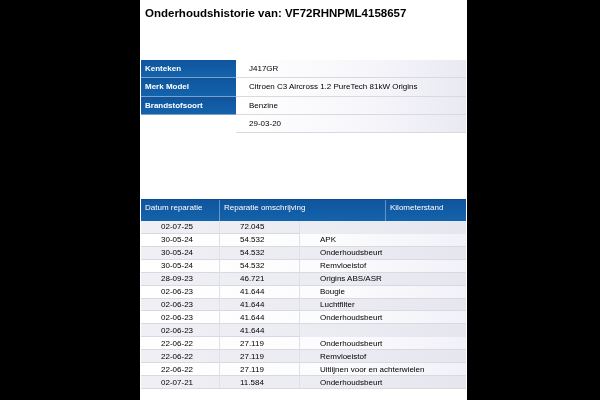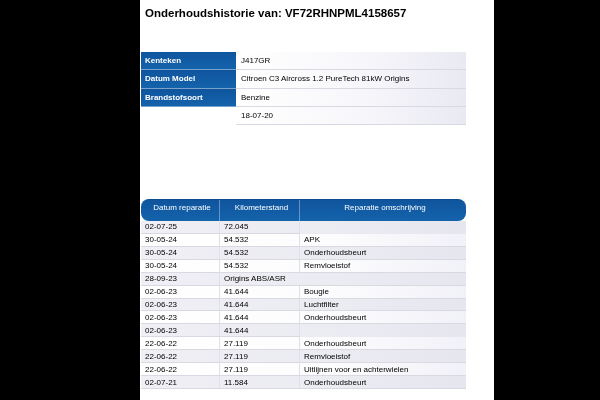--- a/index.html
+++ b/index.html
@@ -2,112 +2,110 @@
 <html style="--header-blue: #1463ab; --header-blue-dark: #0f559e; --row-alt: #ebebf2; --border-light: #d9d9e2; --page-bg: #ffffff; --letterbox: #000000;"><head>
 <meta charset="utf-8">
 <style>
   html,body{
     margin:0;padding:0;width:600px;height:400px;overflow:hidden;
     background:var(--letterbox,#000);
     font-family:"Liberation Sans",sans-serif;
     -webkit-font-smoothing:antialiased;
   }
   .page{
-    position:absolute;left:140px;top:0;width:354px;height:400px;
+    position:absolute;left:140px;top:0;width:327px;height:400px;
     background:var(--page-bg,#fff);
-    text-align:center;
   }
   .title{
     position:absolute;left:5px;top:7px;
     font-size:11.5px;font-weight:bold;color:#000;white-space:nowrap;
   }
   
   .info-table{
-    position:absolute;left:1px;top:52px;width:325px;height:73px;
+    position:absolute;left:1px;top:60px;width:325px;height:73px;
     display:flex;flex-direction:column;
   }
   .info-row{flex:1;display:flex;min-height:0;}
   .info-label{
     width:95px;box-sizing:border-box;
     background:linear-gradient(180deg,var(--header-blue-dark,#0f559e),var(--header-blue,#1463ab));
     color:#fff;font-weight:bold;font-size:8px;
     display:flex;align-items:center;padding-left:4px;
     border-bottom:1px solid rgba(255,255,255,.45);
   }
   .info-row:last-child .info-label{border-bottom:1px solid rgba(255,255,255,.2);margin-top:45px;}
   .info-value{
     flex:1;box-sizing:border-box;font-size:8px;color:#000;
-    display:flex;align-items:center;padding-left:5px;
+    display:flex;align-items:center;padding-left:13px;
     border-bottom:1px solid var(--border-light,#d9d9e2);
     background:linear-gradient(90deg,#ffffff 0%,#f7f7fb 55%,#e9e9f2 100%);
   }
   
   .history-table{position:absolute;left:1px;top:199px;width:325px;}
   .history-header{
     display:flex;height:22px;box-sizing:border-box;
     background:linear-gradient(180deg,var(--header-blue-dark,#0f559e),var(--header-blue,#1463ab));
     border-top:1px solid #0c4c90;
-    border-radius:8px;
   }
   .hcell{
     color:#fff;font-size:8px;box-sizing:border-box;
     padding:3px 0 0 4px;
     border-right:1px solid rgba(255,255,255,.35);
   }
   .hcell:last-child{border-right:none;}
   .c1{width:79px;}
   .c2{width:80px;}
   .c3{flex:1;min-width:0;}
   .history-body{display:flex;flex-direction:column;height:168px;}
   .history-row{
     flex:1;display:flex;min-height:0;
     background:linear-gradient(90deg,#ffffff 0%,#fcfcfe 60%,#f1f1f8 100%);
   }
   .history-row:nth-child(odd){
     background:linear-gradient(90deg,#efeff5 0%,#ebebf2 60%,#e6e6ef 100%);
   }
   .history-row .cell{
     font-size:8px;color:#000;box-sizing:border-box;
-    display:flex;align-items:center;padding-left:4px;
+    display:flex;align-items:center;padding-left:20px;
     border-bottom:1px solid var(--border-light,#d9d9e2);
     white-space:nowrap;overflow:hidden;
   }
   .history-row .cell.c1,.history-row .cell.c2{border-right:1px solid #e0e0ea;}
 </style>
 </head>
 <body>
 
 <div class="page">
 
   <div class="title">Onderhoudshistorie van: VF72RHNPML4158657</div>
 
   <div class="info-table">
     <div class="info-row">
       <div class="info-label">Kenteken</div>
       <div class="info-value">J417GR</div>
     </div>
     <div class="info-row">
-      <div class="info-label">Datum Model</div>
+      <div class="info-label">Merk Model</div>
       <div class="info-value">Citroen C3 Aircross 1.2 PureTech 81kW Origins</div>
     </div>
     <div class="info-row">
       <div class="info-label">Brandstofsoort</div>
       <div class="info-value">Benzine</div>
     </div>
     <div class="info-row">
       <div class="info-label">Datum deel1</div>
-      <div class="info-value">18-07-20</div>
+      <div class="info-value">29-03-20</div>
     </div>
   </div>
 
   <div class="history-table">
     <div class="history-header">
       <div class="hcell c1">Datum reparatie</div>
+      <div class="hcell c3">Reparatie omschrijving</div>
       <div class="hcell c2">Kilometerstand</div>
-      <div class="hcell c3">Reparatie omschrijving</div>
     </div>
     <div class="history-body">
         <div class="history-row">
     <div class="cell c1">02-07-25</div>
     <div class="cell c2">72.045</div>
   </div>
         <div class="history-row">
     <div class="cell c1">30-05-24</div>
     <div class="cell c2">54.532</div>
     <div class="cell c3">APK</div>
@@ -117,20 +115,21 @@
     <div class="cell c2">54.532</div>
     <div class="cell c3">Onderhoudsbeurt</div>
   </div>
         <div class="history-row">
     <div class="cell c1">30-05-24</div>
     <div class="cell c2">54.532</div>
     <div class="cell c3">Remvloeistof</div>
   </div>
         <div class="history-row">
     <div class="cell c1">28-09-23</div>
+    <div class="cell c2">46.721</div>
     <div class="cell c3">Origins ABS/ASR</div>
   </div>
         <div class="history-row">
     <div class="cell c1">02-06-23</div>
     <div class="cell c2">41.644</div>
     <div class="cell c3">Bougie</div>
   </div>
         <div class="history-row">
     <div class="cell c1">02-06-23</div>
     <div class="cell c2">41.644</div>

